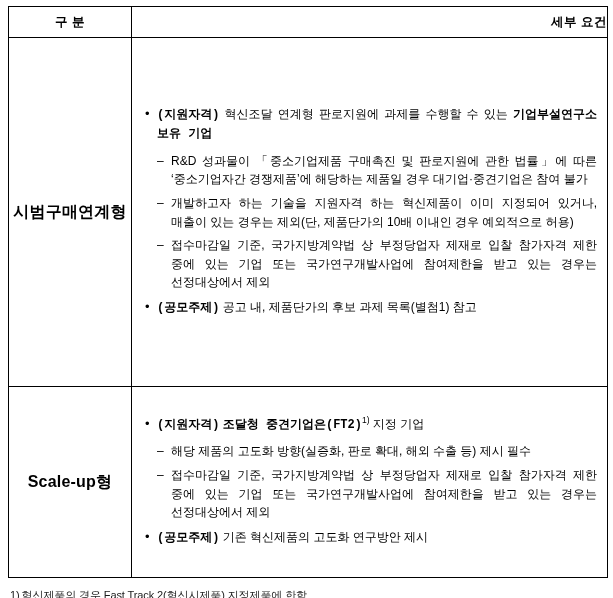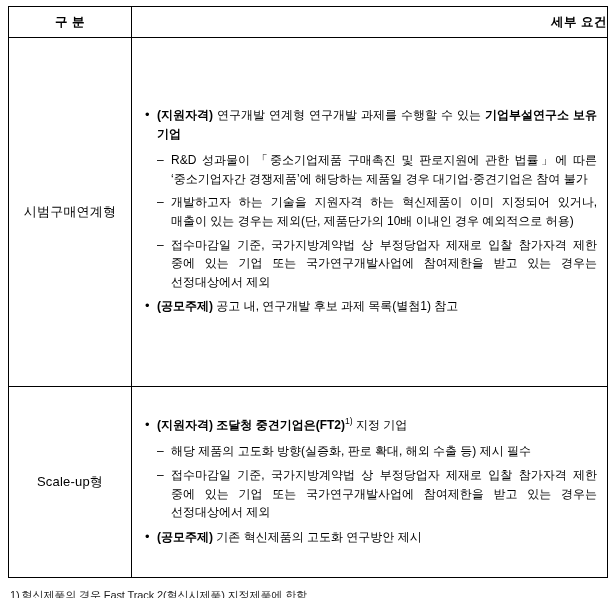--- a/index.html
+++ b/index.html
@@ -37,22 +37,22 @@
     font-weight: bold;
     text-align: center;
     letter-spacing: 0.5px;
     padding: 2px 0;
   }
   th.col-head-1 { width: 122px; margin-left: 48px; }
   th.col-head-2 { width: 475px; text-align: right; }
 
   td.cat-cell {
     text-align: center;
-    font-size: 13px;
-    font-weight: normal;
+    font-size: 16px;
+    font-weight: bold;
     letter-spacing: 0.2px;
     padding: 4px 2px;
   }
   td.detail-cell {
     padding: 9px 10px 9px 12px;
     font-size: 12px;
     line-height: 1.55;
   }
 
   ul.lv1 {
@@ -73,21 +73,21 @@
     font-size: 13px;
     line-height: 1.5;
   }
   .b-text {
     font-size: 12px;
     line-height: 1.55;
     text-align: justify;
     text-justify: inter-character;
     word-break: keep-all;
   }
-  .b-text b { font-weight: bold; }
+  .b-text b { font-weight: bold; font-family: Liberation Mono, monospace; }
 
   ul.lv2 {
     list-style: none;
     margin: 8px 0 6px 0;
     padding: 0;
   }
   ul.lv2 > li.dash-item {
     position: relative;
     padding-left: 14px;
     margin-bottom: 5px;
@@ -145,36 +145,36 @@
       </tr>
     </thead>
     <tbody>
 
       <tr class="row-1">
         <td class="cat-cell">시범구매연계형</td>
         <td class="detail-cell">
           <ul class="lv1">
 
             <li class="bullet-item">
-              <div class="b-text"><b>(지원자격)</b><span> 연구개발 연계형 연구개발 과제를 수행할 수 있는 </span><b>기업부설연구소 보유 기업</b></div>
+              <div class="b-text"><b>(지원자격)</b><span> 혁신조달 연계형 판로지원에 과제를 수행할 수 있는 </span><b>기업부설연구소 보유 기업</b></div>
               <ul class="lv2">
                 <li class="dash-item">
                   <div class="d-text">R&amp;D 성과물이 「중소기업제품 구매촉진 및 판로지원에 관한 법률」에 따른 ‘중소기업자간 경쟁제품’에 해당하는 제품일 경우 대기업·중견기업은 참여 불가</div>
                 </li>
                 <li class="dash-item">
                   <div class="d-text">개발하고자 하는 기술을 지원자격 하는 혁신제품이 이미 지정되어 있거나, 매출이 있는 경우는 제외(단, 제품단가의 10배 이내인 경우 예외적으로 허용)</div>
                 </li>
                 <li class="dash-item">
                   <div class="d-text">접수마감일 기준, 국가지방계약법 상 부정당업자 제재로 입찰 참가자격 제한 중에 있는 기업 또는 국가연구개발사업에 참여제한을 받고 있는 경우는 선정대상에서 제외</div>
                 </li>
               </ul>
             </li>
 
             <li class="bullet-item">
-              <div class="b-text"><b>(공모주제)</b><span> 공고 내, 연구개발 후보 과제 목록(별첨1) 참고</span></div>
+              <div class="b-text"><b>(공모주제)</b><span> 공고 내, 제품단가의 후보 과제 목록(별첨1) 참고</span></div>
             </li>
 
           </ul>
         </td>
       </tr>
 
       <tr class="row-2">
         <td class="cat-cell">Scale-up형</td>
         <td class="detail-cell">
           <ul class="lv1">

